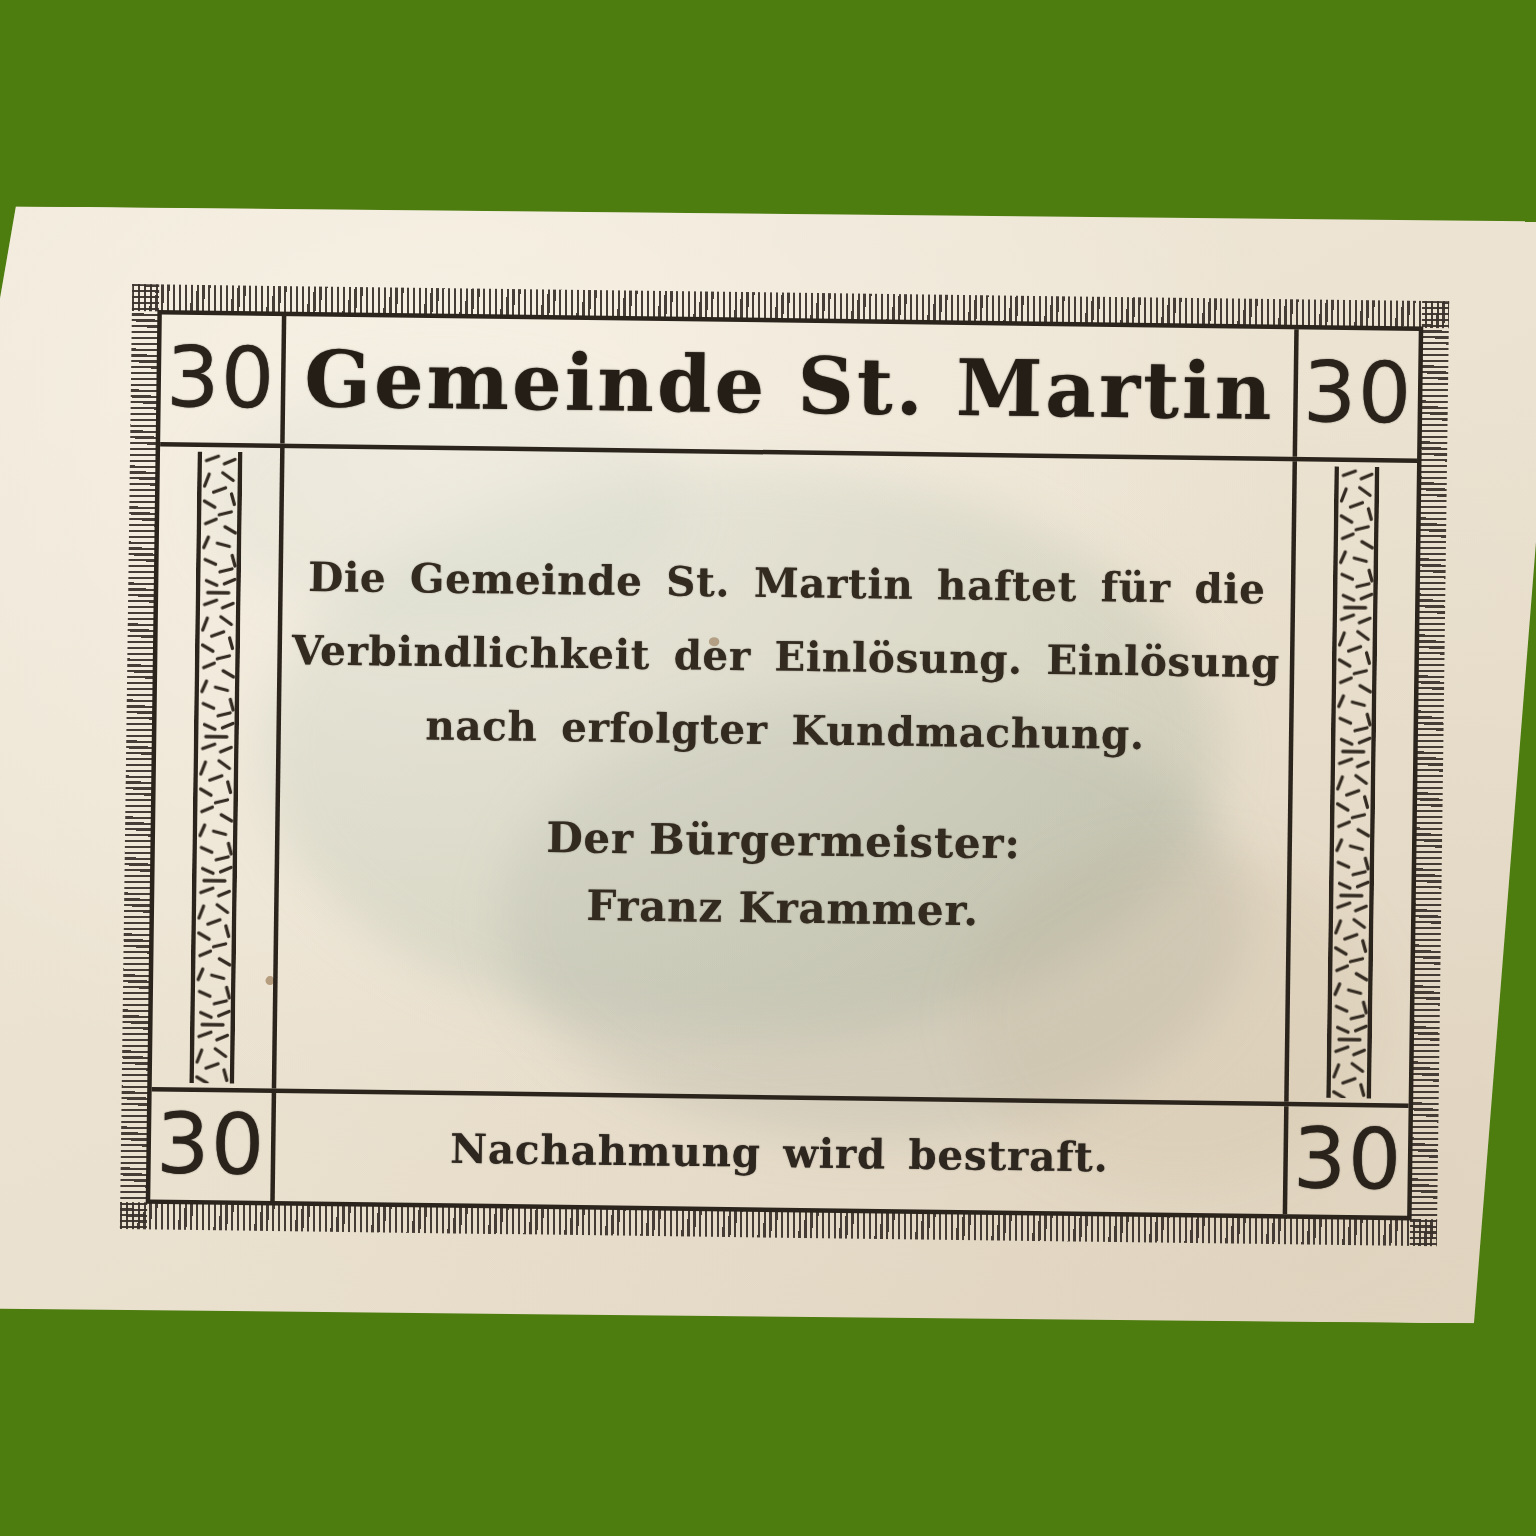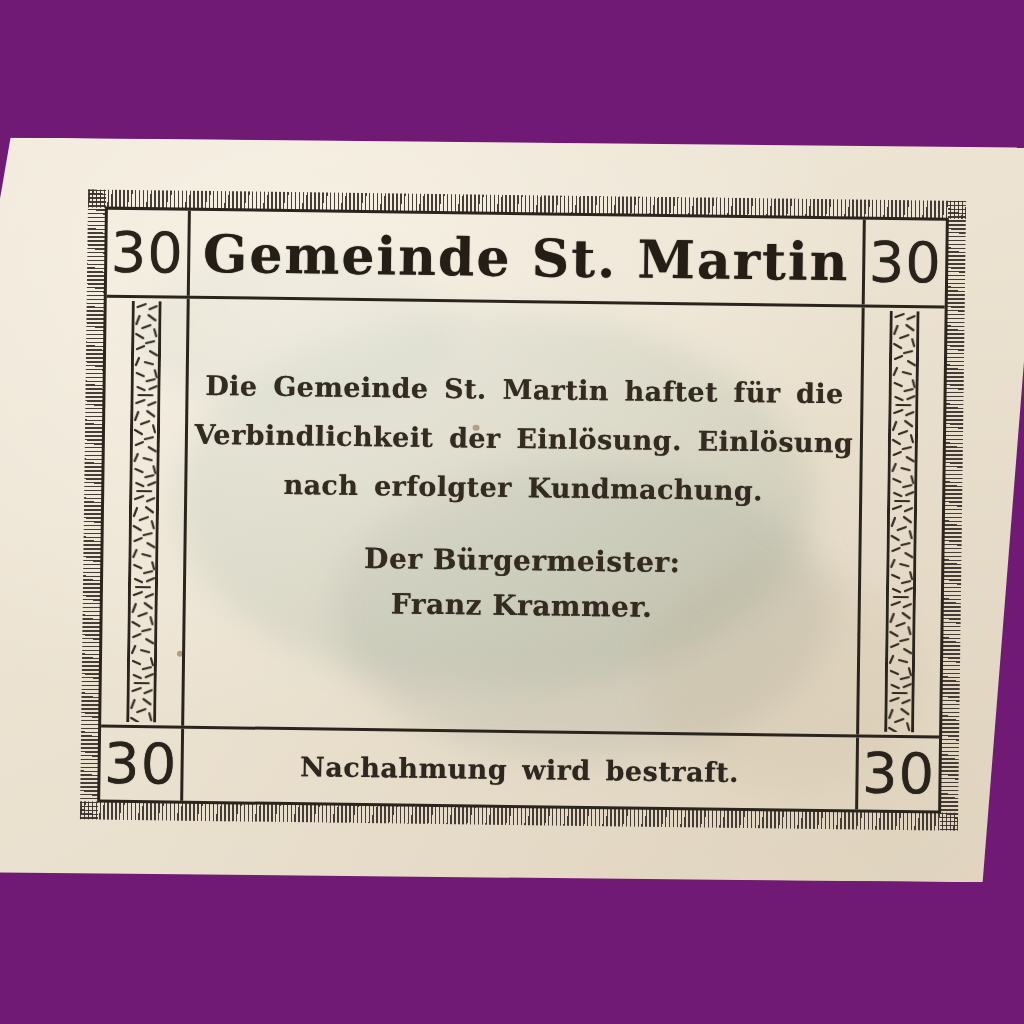--- a/index.html
+++ b/index.html
@@ -1,17 +1,17 @@
 <!DOCTYPE html>
 <html><head>
 <meta charset="utf-8">
 <style>
   html,body{margin:0;padding:0;}
   body{width:1024px;height:1024px;overflow:hidden;background:#ffffff;}
-  .scene{position:relative;width:1024px;height:1024px;background:#701a75;overflow:hidden;
+  .scene{position:relative;width:1024px;height:1024px;background:#4d7c0f;overflow:hidden;
          font-family:"DejaVu Serif", serif;}
   
   .paper{position:absolute;left:-16px;top:141px;width:1044px;height:738px;
          background:linear-gradient(155deg,#f0e8d9 0%,#ece3d2 40%,#e9dfcd 75%,#e6dbc8 100%);
          transform:rotate(0.4deg);transform-origin:50% 50%;
          clip-path:polygon(2.3% 0%, 101% 0.4%, 95.9% 100%, 1% 99.6%, -0.8% 55%, 0.9% 12%);
          box-shadow:0 3px 10px rgba(90,75,50,0.15);}
   .paper-shade{position:absolute;inset:0;pointer-events:none;
          background:radial-gradient(ellipse at 30% 20%, rgba(255,252,244,0.5), rgba(0,0,0,0) 55%),
                     radial-gradient(ellipse at 85% 90%, rgba(160,135,95,0.10), rgba(0,0,0,0) 60%);}

